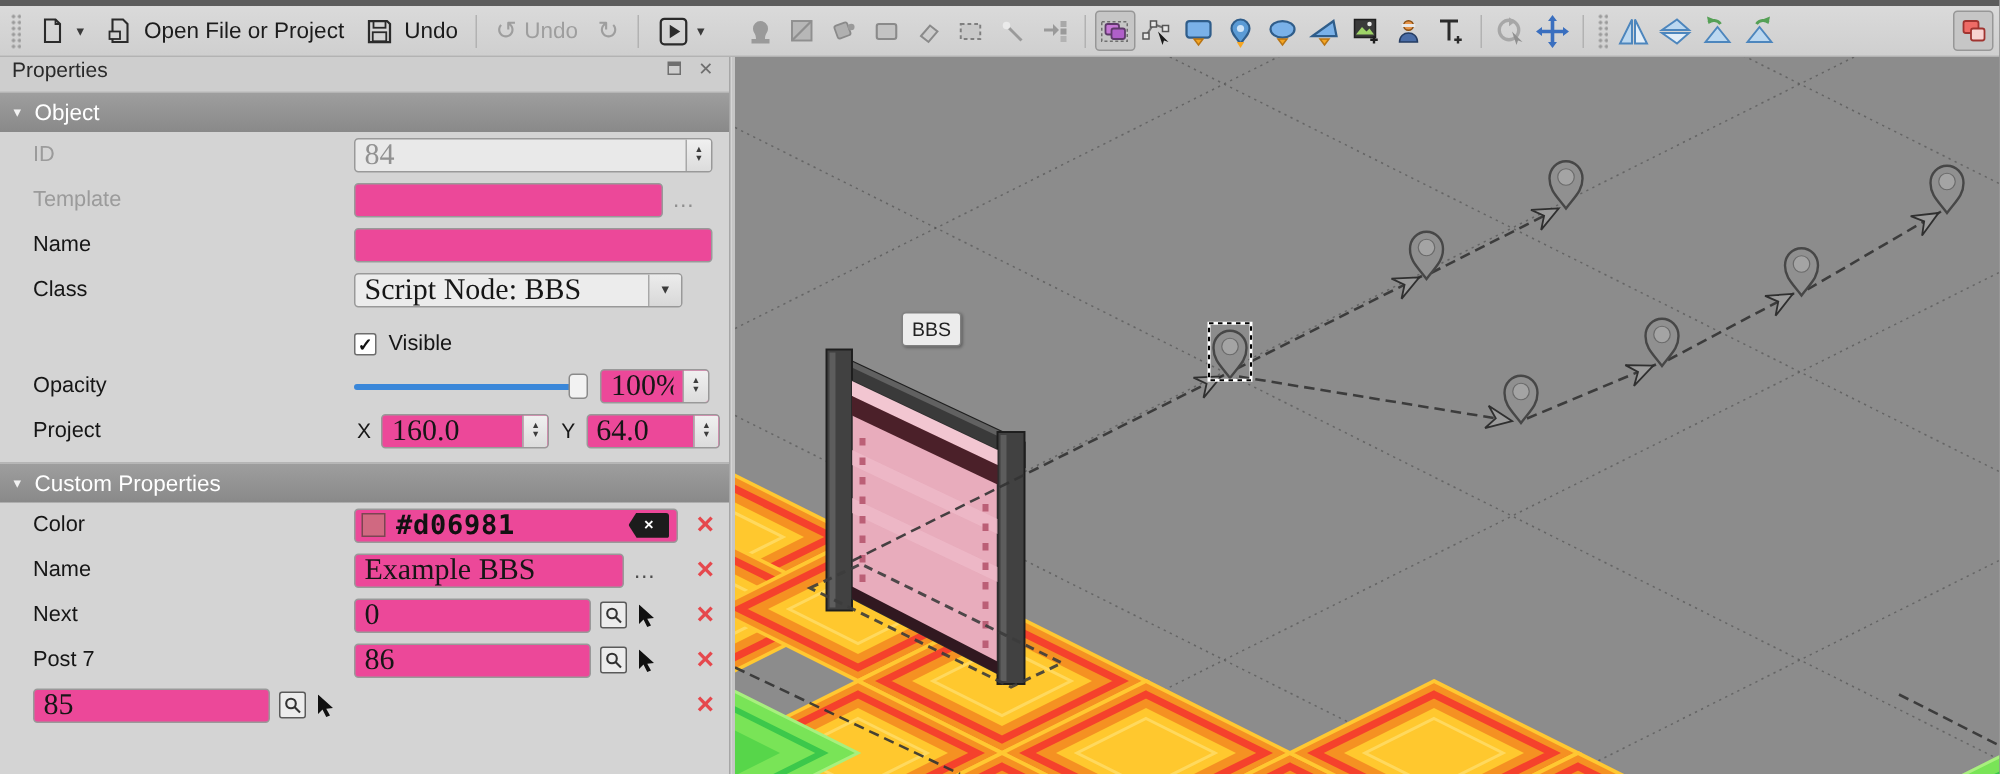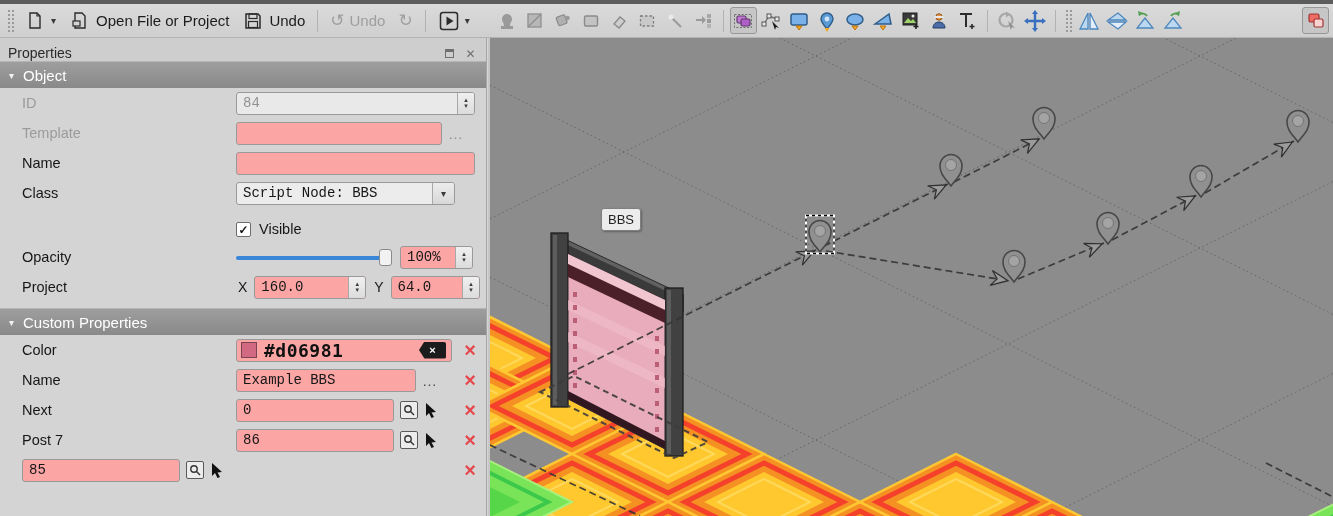--- a/index.html
+++ b/index.html
@@ -18,34 +18,34 @@
   .tbtn.dim { color:#9e9e9e; }
   .tsep { width:1px; height:22px; background:#b2b2b2; margin:0 5px; }
   .ticon { width:22px; height:22px; display:grid; place-items:center; flex:0 0 auto; }
   .tool { width:27px; height:27px; display:grid; place-items:center; border-radius:3px; flex:0 0 auto; }
   .tool.active { background:#c6c6c6; border:1px solid #979797; }
   .glyph { font-size:17px; line-height:1; }
   .caret { font-size:10px; color:#3a3a3a; }
 
   
   .panel { position:absolute; left:0; top:38px; width:487px; height:478px; background:#d4d4d4; border-right:1px solid #a6a6a6; }
-  .panel-title { height:23px; background:#cecece; display:flex; align-items:flex-end; padding:0 8px; font-size:14px; color:#2a2a2a; }
+  .panel-title { height:23px; background:#cecece; display:flex; align-items:flex-start; padding:0 8px; font-size:14px; color:#2a2a2a; }
   .panel-title .spacer { flex:1; }
   .wicon { width:15px; height:15px; display:grid; place-items:center; color:#6f6f6f; font-size:12px; margin-left:6px; }
   .float-box { width:9px; height:9px; border:1px solid #6f6f6f; border-top-width:3px; }
   .sect { height:27px; background:linear-gradient(#9e9e9e,#898989); color:#ffffff; font-size:15px;
           display:flex; align-items:center; padding:0 9px; gap:9px; border-top:1px solid #b5b5b5; }
   .sect .tri { font-size:10px; color:#f2f2f2; }
   .prow { height:30px; display:flex; align-items:center; padding:0 6px 0 22px; }
   .plabel { width:214px; flex:0 0 auto; font-size:14.5px; color:#161616; }
   .plabel.dim { color:#9b9b9b; }
-  .field { height:23px; background:#fca5a5; border:1px solid #999999; border-radius:3px;
+  .field { height:23px; background:#ec4899; border:1px solid #999999; border-radius:3px;
            display:flex; align-items:center; overflow:hidden; }
-  .field input { border:none; outline:none; background:transparent; font-family:Liberation Mono, monospace;
-                 font-size:14px; color:#161616; padding:0 6px; width:100%; height:100%; }
+  .field input { border:none; outline:none; background:transparent; font-family:Liberation Serif, serif;
+                 font-size:20px; color:#161616; padding:0 6px; width:100%; height:100%; }
   .field input:disabled { color:#929292; }
   .field.disabled { background:#e9e9e9; }
   .spin { margin-left:auto; width:17px; align-self:stretch; border-left:1px solid #a8a8a8;
           background:linear-gradient(#f0f0f0,#dcdcdc); display:flex; flex-direction:column;
           align-items:center; justify-content:center; line-height:6px; font-size:7px; color:#3c3c3c; flex:0 0 auto; }
   .ellipsis-btn { font-size:15px; color:#8f8f8f; padding:0 6px; }
   .ellipsis-btn.dark { color:#4d4d4d; }
   .combo-caret { margin-left:auto; width:22px; align-self:stretch; border-left:1px solid #a8a8a8;
                  background:linear-gradient(#ececec,#d8d8d8); display:grid; place-items:center;
                  font-size:10px; color:#3a3a3a; flex:0 0 auto; }

